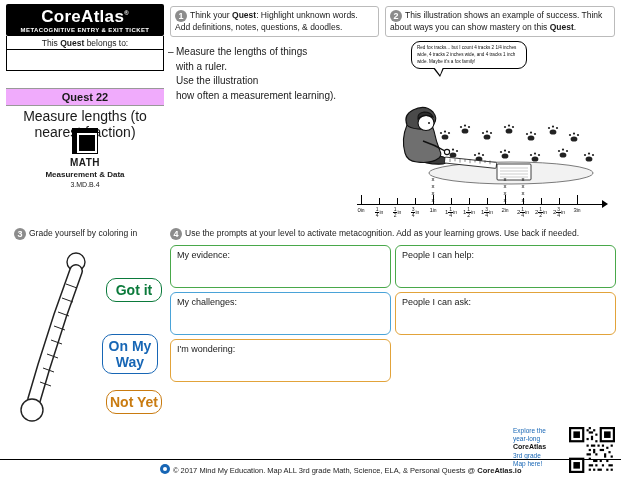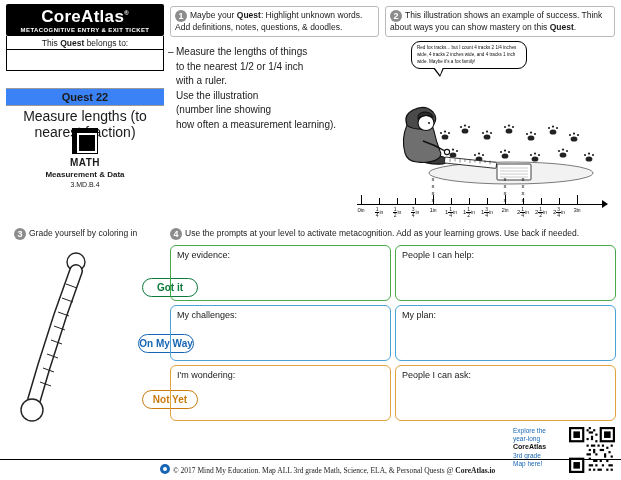--- a/index.html
+++ b/index.html
@@ -68,21 +68,21 @@
 
   .quest-num-box {
     position: absolute;
     left: 6px; top: 88px;
     width: 158px;
     text-align: center;
   }
   .quest-num-line {
     border-top: 1px solid #999;
     border-bottom: 1px solid #999;
-    background: #3b82f6;
+    background: #f0abfc;
     font-size: 11px;
     font-weight: bold;
     padding: 2px 0;
   }
   .quest-desc {
     font-size: 14px;
     padding-top: 2px;
   }
 
   .subject-block {
@@ -288,26 +288,25 @@
   .meter {
     position: relative;
     margin-top: 8px;
     height: 180px;
   }
   .pill {
     position: absolute;
     border: 1.5px solid #000;
     border-radius: 10px;
     background: #fff;
-    font-size: 10px;
+    font-size: 14px;
     font-weight: bold;
     text-align: center;
     padding: 3px 0 3px 0;
     width: 54px;
-    margin-left: 36px;
   }
   .pill.gotit { left: 92px; top: 30px; color: #0b7a3b; border-color:#0b7a3b; }
   .pill.onmyway { left: 88px; top: 86px; color: #1766b5; border-color:#1766b5; }
   .pill.notyet { left: 92px; top: 142px; color: #c97b10; border-color:#c97b10; }
 
   
   .panel4 {
     position: absolute;
     left: 170px; top: 228px;
     width: 446px;
@@ -316,21 +315,21 @@
     font-size: 8.5px;
     line-height: 1.3;
   }
   .grid4 {
     margin-top: 5px;
     display: grid;
     grid-template-columns: 1fr 1fr;
     gap: 4px;
   }
   .cell {
-    height: 56px;
+    height: 43px;
     border: 1.5px solid #888;
     border-radius: 6px;
     font-size: 9px;
     padding: 4px 6px;
     box-sizing: border-box;
   }
   .cell.green { border-color: #49a84a; }
   .cell.blue { border-color: #4aa3d8; }
   .cell.orange { border-color: #e2a33a; }
 
@@ -390,21 +389,20 @@
     line-height: 13px;
     font-size: 8px;
     font-weight: bold;
     margin-right: 4px;
     vertical-align: -2px;
   }
   .footer-center {
     position: absolute;
     left: 160px; top: 4px;
     font-size: 7.5px;
-    font-family: Liberation Serif, serif;
   }
   .dot-icon {
     display: inline-block;
     width: 10px; height: 10px;
     border-radius: 50%;
     background: #1766b5;
     vertical-align: -1px;
     margin-right: 3px;
     position: relative;
   }
@@ -441,29 +439,27 @@
 
   <div class="subject-block">
     <div class="subject-icon"></div>
     <div class="subject-name">MATH</div>
     <div class="subject-domain">Measurement &amp; Data</div>
     <div class="subject-code">3.MD.B.4</div>
   </div>
 
   <div class="panel1">
     <div class="panel1-box">
-      <span class="num-circle n1">1</span><span class="panel1-text"><span>Maybe your </span><b>Quest</b><span>: Highlight unknown words.</span><br><span>Add definitions, notes, questions, &amp; doodles.</span></span>
+      <span class="num-circle n1">1</span><span class="panel1-text"><span>Think your </span><b>Quest</b><span>: Highlight unknown words.</span><br><span>Add definitions, notes, questions, &amp; doodles.</span></span>
     </div>
     <div class="panel1-body">
       <span class="dash">–</span>
       <div>Measure the lengths of things</div>
-      <div>to the nearest 1/2 or 1/4 inch</div>
       <div>with a ruler.</div>
       <div>Use the illustration</div>
-      <div>(number line showing</div>
       <div>how often a measurement learning).</div>
     </div>
   </div>
 
   <div class="panel2">
     <div class="panel2-box">
       <span class="num-circle n2">2</span><span>This illustration shows an example of success. Think about ways you can show mastery on this </span><b>Quest</b><span>.</span>
     </div>
 
     <div class="illustration">
@@ -681,23 +677,22 @@
   </div>
 
   <div class="panel4">
     <div class="panel4-head">
       <span class="num-circle n4">4</span><span>Use the prompts at your level to activate metacognition. Add as your learning grows. Use back if needed.</span>
     </div>
     <div class="grid4">
       <div class="cell green">My evidence:</div>
       <div class="cell green">People I can help:</div>
       <div class="cell blue">My challenges:</div>
-      <div class="cell blue">My plan:</div>
+      <div class="cell orange">People I can ask:</div>
       <div class="cell orange">I'm wondering:</div>
-      <div class="cell orange">People I can ask:</div>
     </div>
   </div>
 
   <div class="qr-block">
     <div class="qr-text">
       <span>Explore the</span><br>
       <span>year-long</span><br>
       <span class="ca">Core</span><span class="ca">Atlas</span><br>
       <span>3rd grade</span><br>
       <span>Map here!</span>

